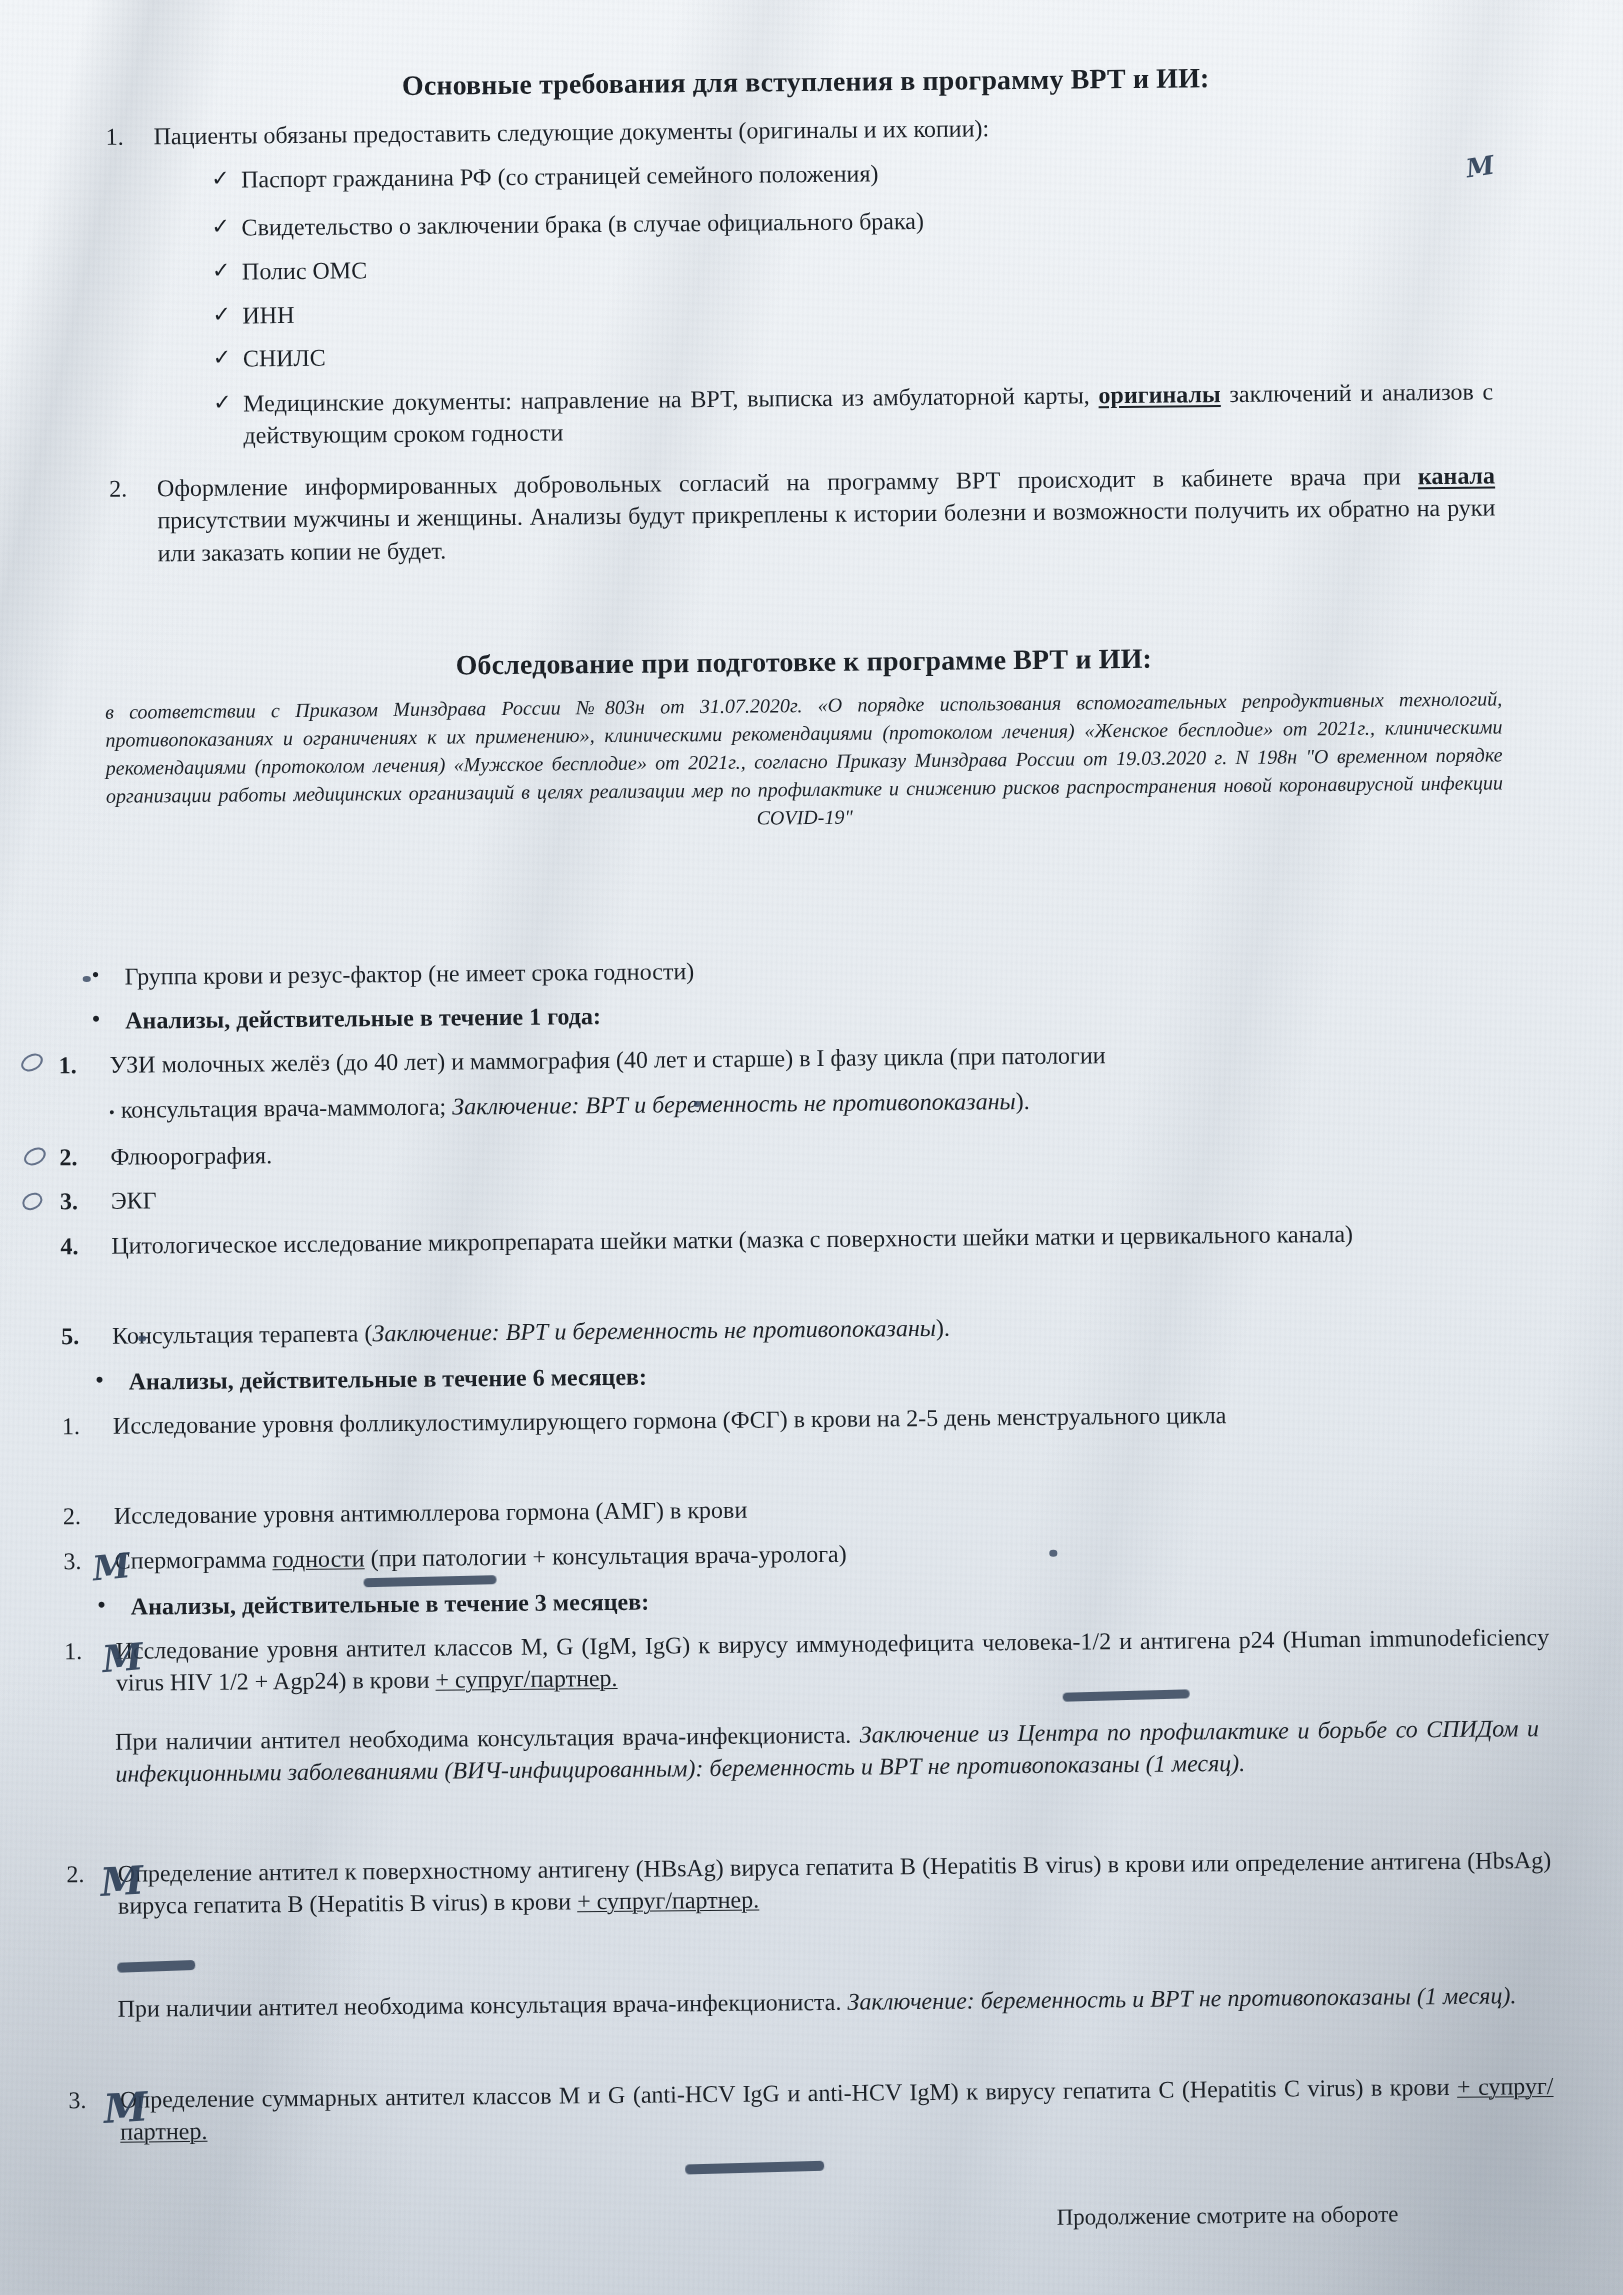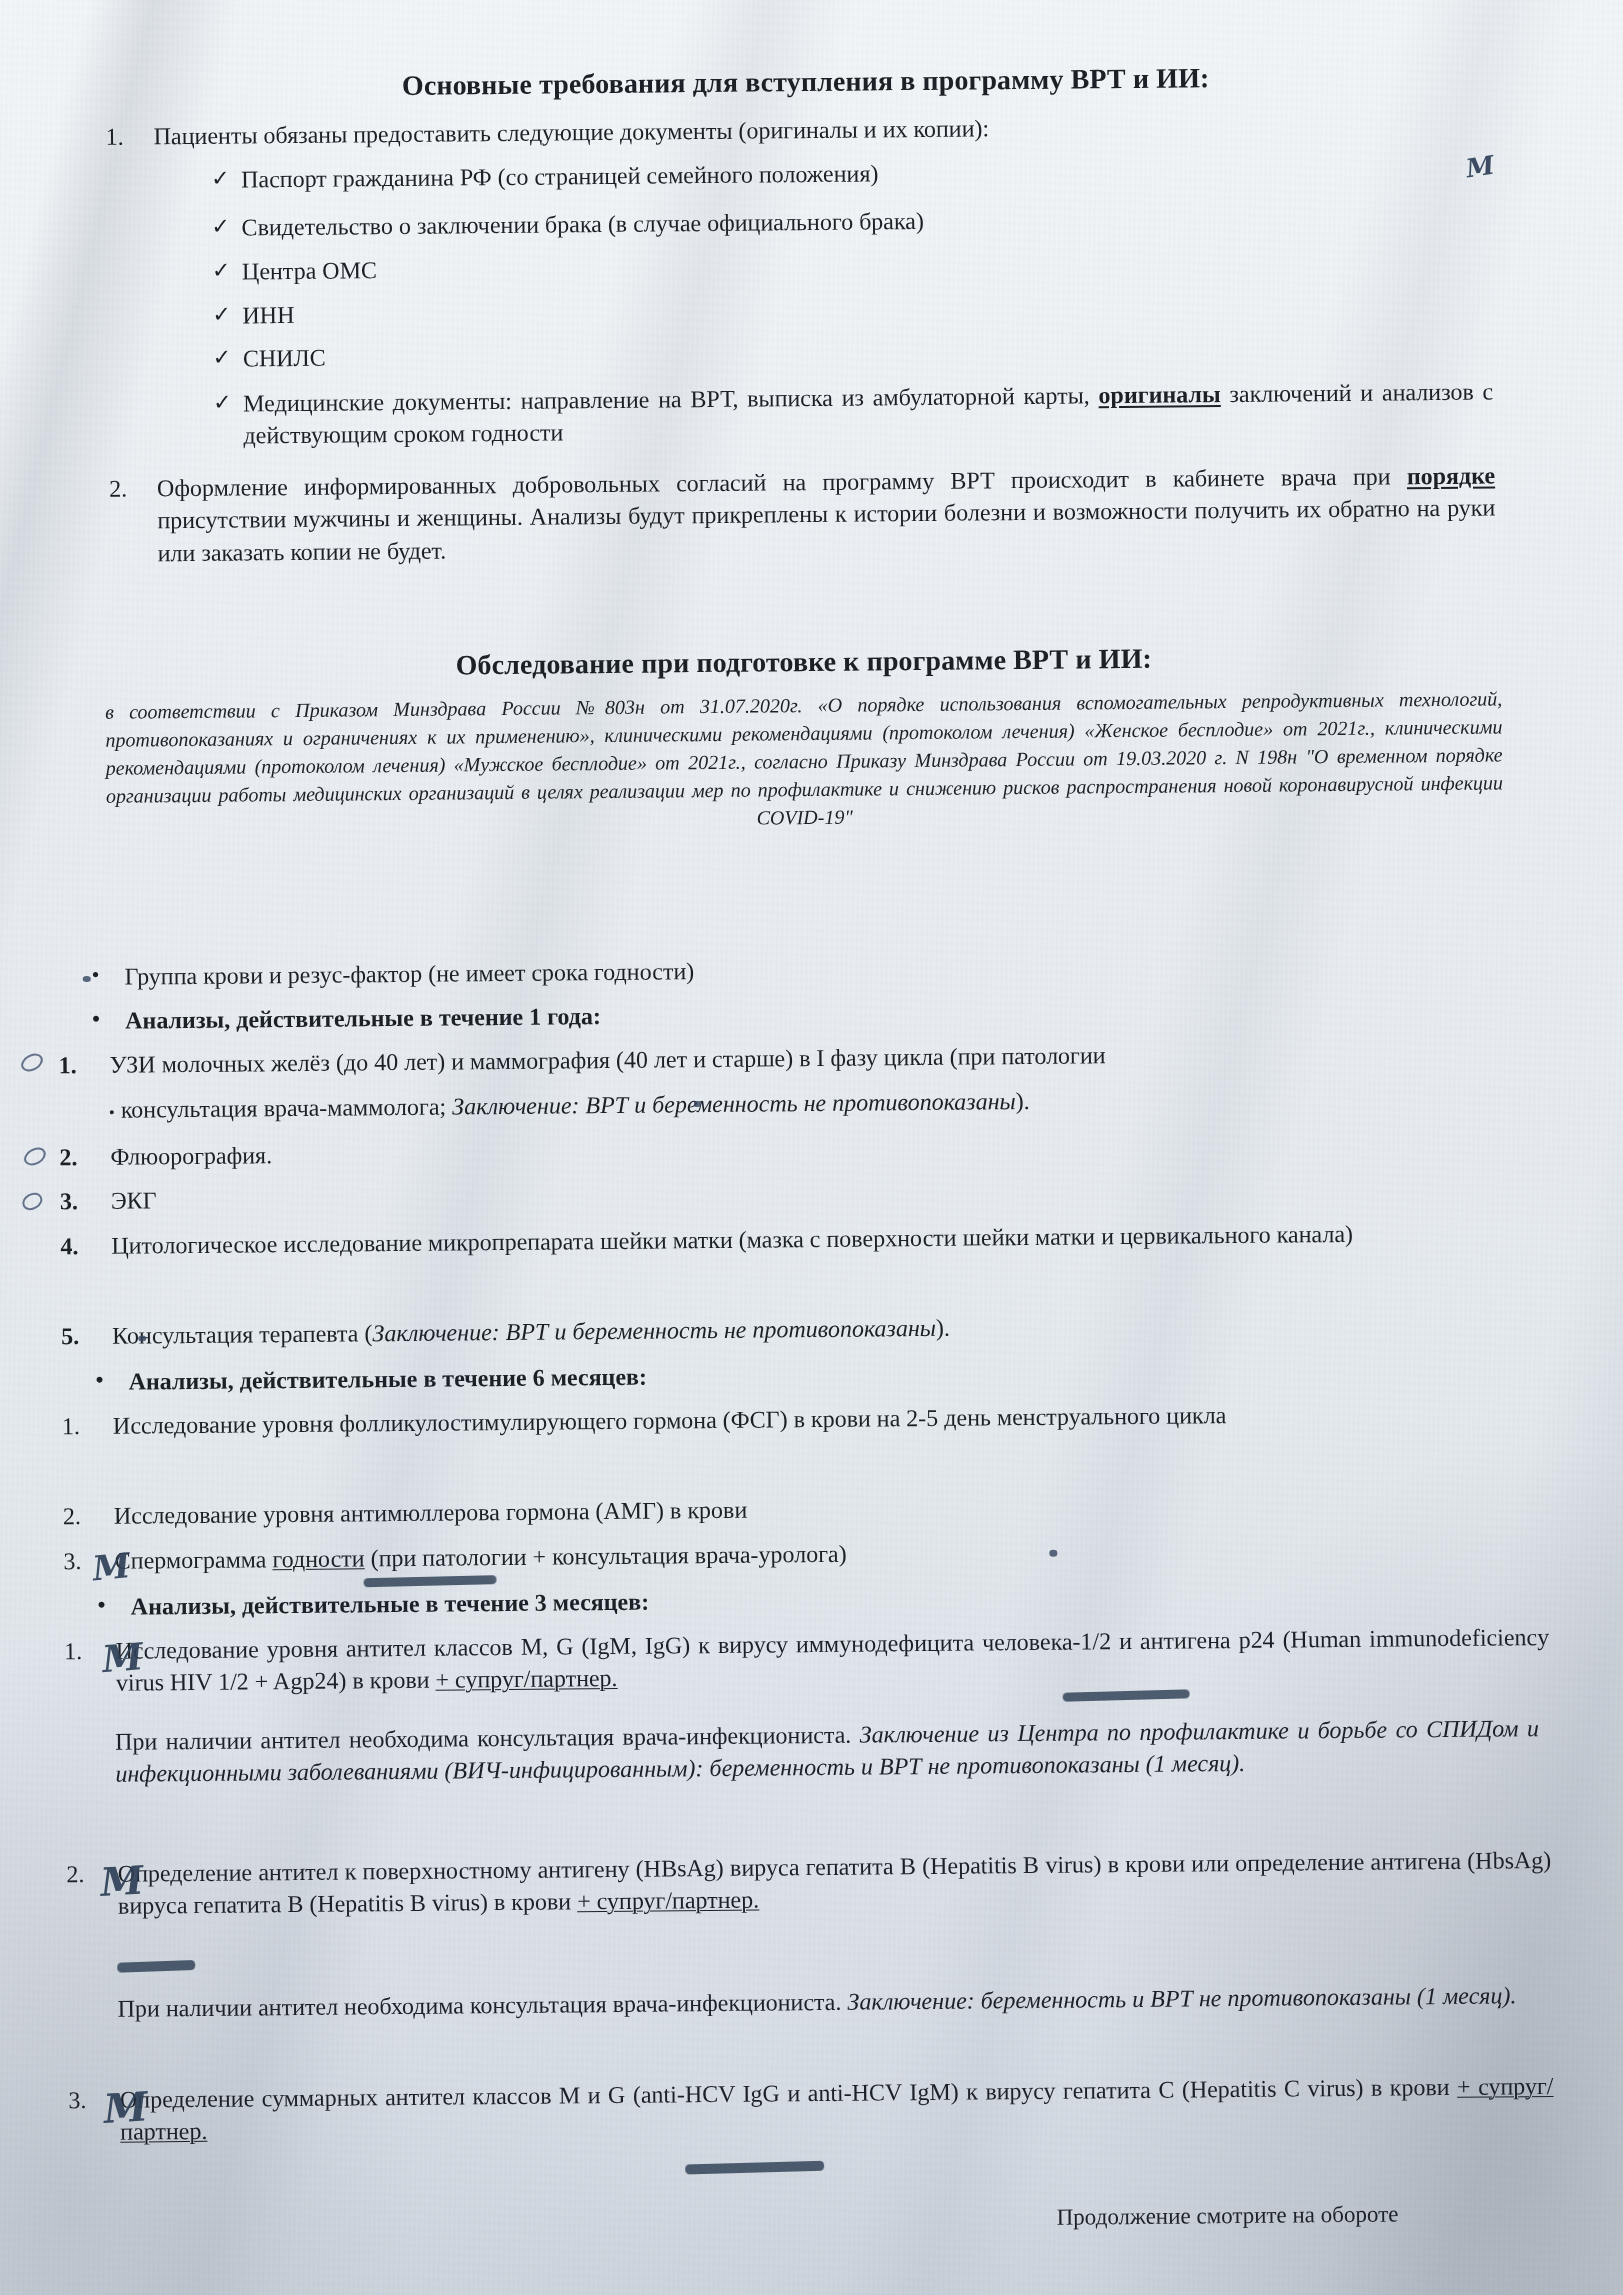--- a/index.html
+++ b/index.html
@@ -194,21 +194,21 @@
     <div class="blk check-item" style="left:216px; top:158px; width:1275px;">
       <span class="chk">✓</span>
       <span>Паспорт гражданина РФ (со страницей семейного положения)</span>
     </div>
     <div class="blk check-item" style="left:216px; top:206px; width:1275px;">
       <span class="chk">✓</span>
       <span>Свидетельство о заключении брака (в случае официального брака)</span>
     </div>
     <div class="blk check-item" style="left:216px; top:250px; width:1275px;">
       <span class="chk">✓</span>
-      <span>Центра ОМС</span>
+      <span>Полис ОМС</span>
     </div>
     <div class="blk check-item" style="left:216px; top:294px; width:1275px;">
       <span class="chk">✓</span>
       <span>ИНН</span>
     </div>
     <div class="blk check-item" style="left:216px; top:337px; width:1275px;">
       <span class="chk">✓</span>
       <span>СНИЛС</span>
     </div>
 
@@ -216,21 +216,21 @@
       <span class="chk">✓</span>
       <span class="txt just" style="font-size:24px;">
         <span>Медицинские документы: направление на ВРТ, выписка из амбулаторной карты,</span>
         <b class="u">оригиналы</b><span> заключений и анализов с действующим сроком годности</span>
       </span>
     </div>
 
     <div class="blk num-item" style="left:111px; top:466px; width:1386px;">
       <span class="num" style="width:48px;">2.</span>
       <span class="txt just">
-        <span>Оформление информированных добровольных согласий на программу ВРТ происходит в кабинете врача при </span><b class="u">порядке</b><span> присутствии мужчины и женщины. Анализы будут прикреплены к истории болезни и возможности получить их обратно на руки или заказать копии не будет.</span>
+        <span>Оформление информированных добровольных согласий на программу ВРТ происходит в кабинете врача при </span><b class="u">канала</b><span> присутствии мужчины и женщины. Анализы будут прикреплены к истории болезни и возможности получить их обратно на руки или заказать копии не будет.</span>
       </span>
     </div>
 
     <h1 class="doc-title h-main-2">Обследование при подготовке к программе ВРТ и ИИ:</h1>
 
     <div class="legal">в соответствии с Приказом Минздрава России №803н от 31.07.2020г. «О порядке использования вспомогательных репродуктивных технологий, противопоказаниях и ограничениях к их применению», клиническими рекомендациями (протоколом лечения) «Женское бесплодие» от 2021г., клиническими рекомендациями (протоколом лечения) «Мужское бесплодие» от 2021г., согласно Приказу Минздрава России  от 19.03.2020 г. N 198н "О временном порядке организации работы медицинских организаций в целях реализации мер по профилактике и снижению рисков распространения новой коронавирусной инфекции COVID-19"</div>
 
     <div class="blk" style="left:89px; top:954px; width:1330px; display:flex;">
       <span class="dot">•</span>
       <span class="txt">Группа крови и резус-фактор (не имеет срока годности)</span>

